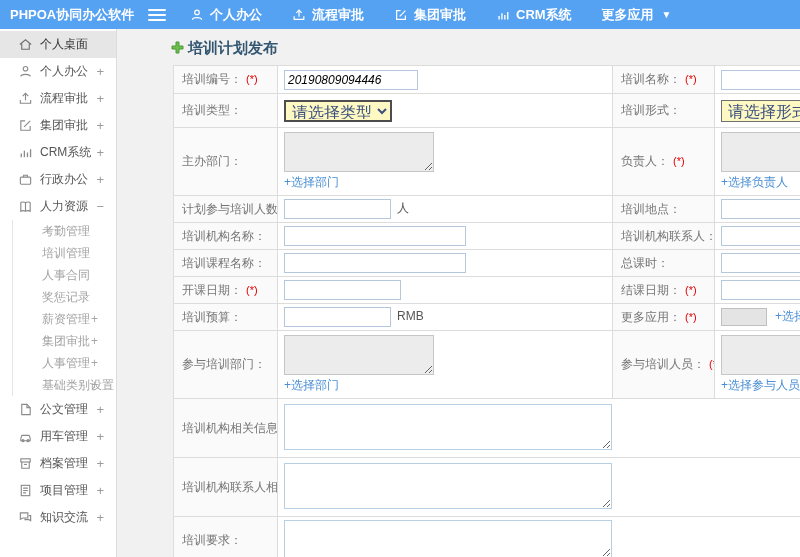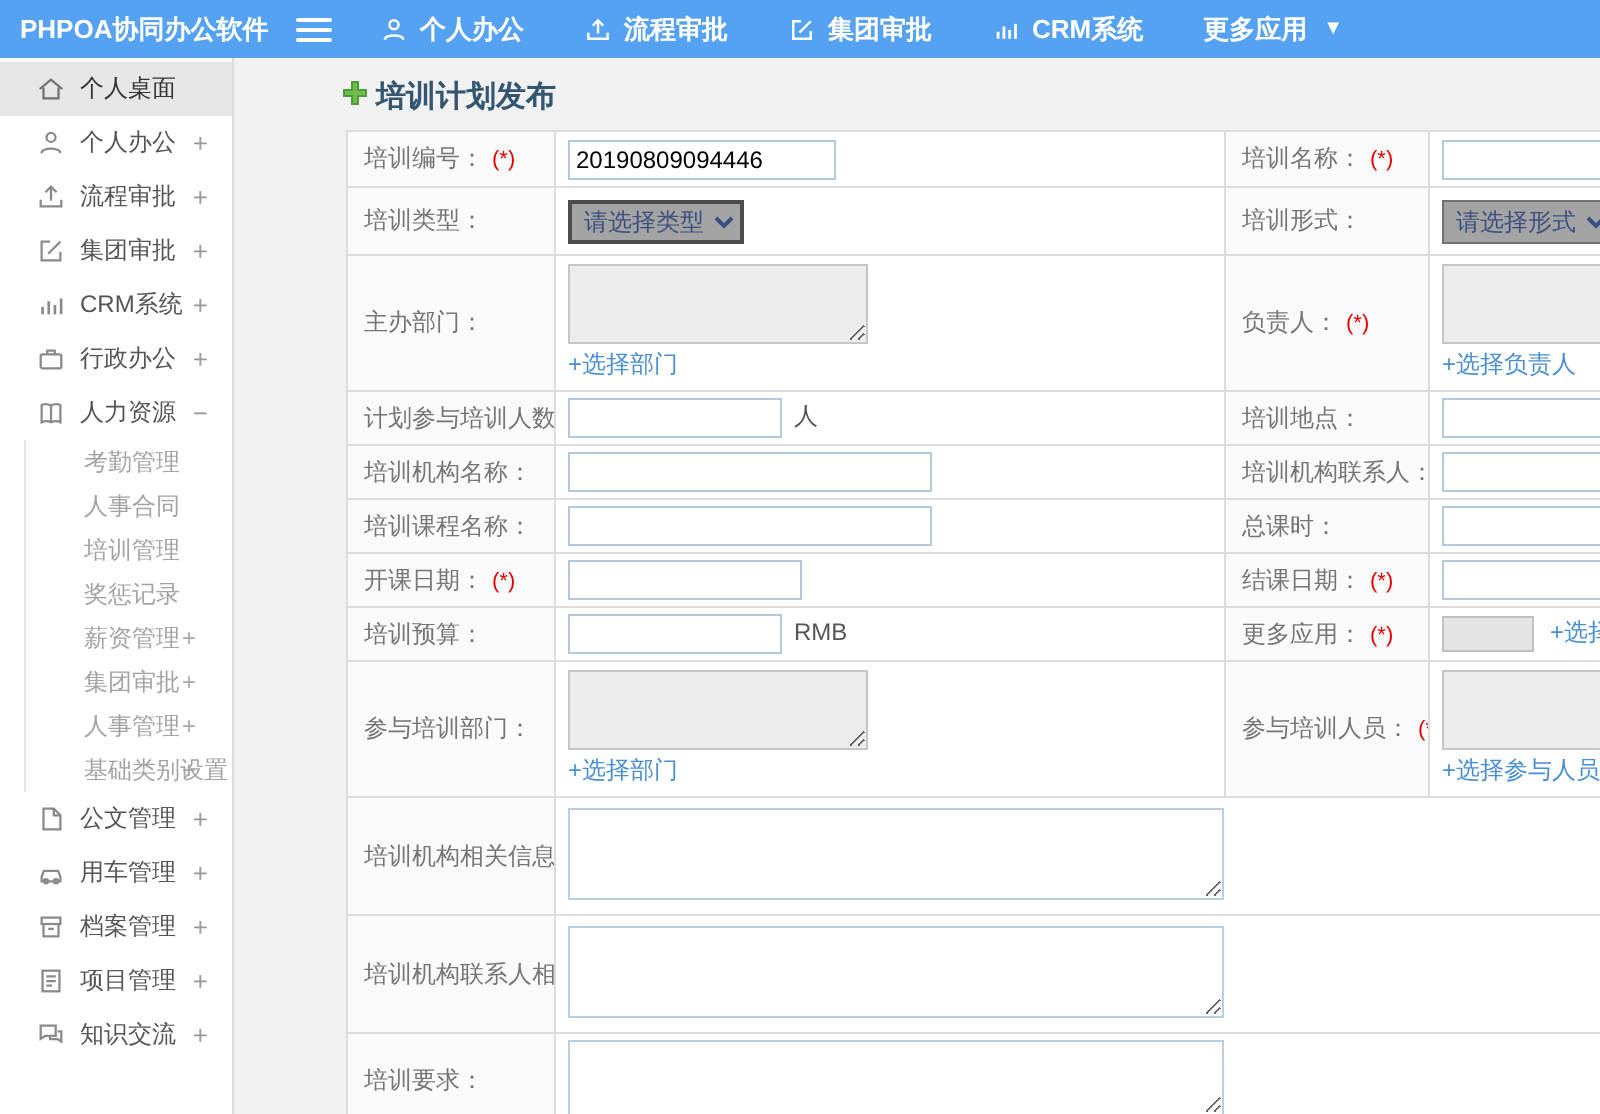--- a/index.html
+++ b/index.html
@@ -38,21 +38,21 @@
 
   
   table.form { position:absolute; left:55px; top:36px; border-collapse:collapse;
     table-layout:fixed; width:781px; background:#fff; }
   td { border:1px solid #dcdcdc; font-size:12px; color:#757575; padding:2px 6px; vertical-align:middle; }
   td.lbl { background:#fafafa; padding-left:8px; white-space:nowrap; overflow:hidden; }
   .req { color:#e60000; margin-left:4px; font-size:11px; }
   .inp { height:20px; border:1px solid #b5c8db; font-size:12px; padding:0 3px;
     background:#fff; vertical-align:middle; }
   .unit { color:#555; margin-left:6px; }
-  select.sel { font-size:12px; color:#3c5080; background:#a3a3a3; border:1px solid #707070;
+  select.sel { font-size:16px; color:#3c5080; background:#fef9c3; border:1px solid #707070;
     height:22px; padding:1px 2px; }
   select.sel.focused { border:2px solid #4d4d4d; }
   .ta-wrap { display:flex; flex-direction:column; gap:2px; padding:2px 0; }
   textarea.gta { width:150px; height:40px; background:#ececec; border:1px solid #c6c6c6;
     resize:both; font-size:12px; }
   textarea.bta { width:328px; height:46px; background:#fff; border:1px solid #b9cfe4;
     resize:both; font-size:12px; }
   textarea.bta.short { height:38px; }
   .appr-box { display:inline-block; width:46px; height:18px; background:#e4e4e4;
     border:1px solid #c0c0c0; vertical-align:middle; }
@@ -188,24 +188,24 @@
     </span>
     <span>人力资源</span>
     <span class="expand">−</span>
   </div>
 
   <div class="subs">
     <div class="sub-item">
       <span>考勤管理</span>
     </div>
     <div class="sub-item">
+      <span>培训管理</span>
+    </div>
+    <div class="sub-item">
       <span>人事合同</span>
-    </div>
-    <div class="sub-item">
-      <span>培训管理</span>
     </div>
     <div class="sub-item">
       <span>奖惩记录</span>
     </div>
     <div class="sub-item">
       <span>薪资管理</span>
       <span class="expand">+</span>
     </div>
     <div class="sub-item">
       <span>集团审批</span>
@@ -289,21 +289,21 @@
     <colgroup>
         <col style="width:104px">
         <col style="width:335px">
         <col style="width:102px">
         <col style="width:240px">
       </colgroup>
 
     <tbody>
         <tr style="height:28px">
       <td class="lbl"><span>培训编号：</span><span class="req">(*)</span></td>
-      <td><input class="inp" style="width: 134px;" value="20190809094446"></td>
+      <td><input class="inp" style="width: 134px; font-style: italic;" value="20190809094446"></td>
       <td class="lbl"><span>培训名称：</span><span class="req">(*)</span></td>
       <td><input class="inp" style="width: 220px;"></td>
     </tr>
 
     <tr style="height:34px">
       <td class="lbl"><span>培训类型：</span></td>
       <td><select class="sel focused"><option>请选择类型</option></select></td>
       <td class="lbl"><span>培训形式：</span></td>
       <td><select class="sel"><option>请选择形式</option></select></td>
     </tr>

